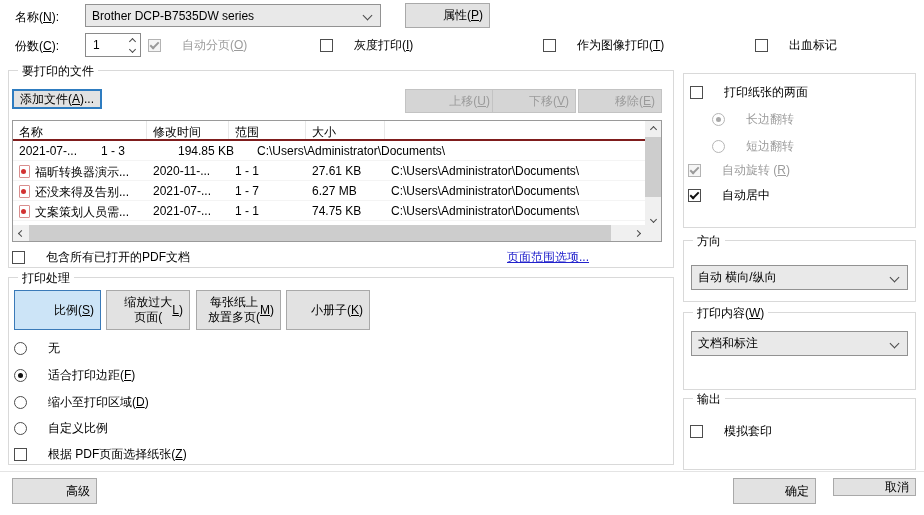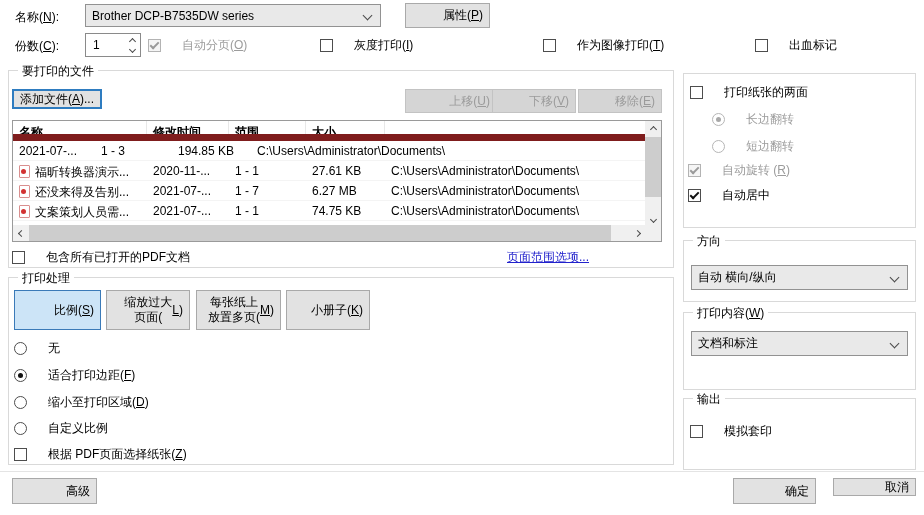--- a/index.html
+++ b/index.html
@@ -39,21 +39,21 @@
   .rb.sel::after{content:"";position:absolute;left:3px;top:3px;width:5px;height:5px;border-radius:50%;background:#111;}
   .cbrow.disabled{color:#9c9c9c;}
   .cbrow.disabled .cb{border-color:#b3b3b3;background:#f5f5f5;}
   .cbrow.disabled .cb.checked::after{border-color:#9a9a9a;}
   .cbrow.disabled .rb{border-color:#b6b6b6;}
   .cbrow.disabled .rb.sel::after{background:#a8a8a8;}
   
   .link{position:absolute;color:#2222cc;text-decoration:underline;cursor:pointer;white-space:nowrap;}
   
   .ftable{position:absolute;left:12px;top:120px;width:650px;height:122px;border:1px solid #9a9a9a;background:#fff;overflow:hidden;box-sizing:border-box;}
-  .thead{display:flex;height:20px;border-bottom:7px solid #7f1d1d;width:632px;box-sizing:border-box;font-weight:bold;}
+  .thead{display:flex;height:20px;border-bottom:2px solid #7f1d1d;width:632px;box-sizing:border-box;}
   .th{padding:3px 0 0 6px;border-right:1px solid #e8e8e8;box-sizing:border-box;white-space:nowrap;overflow:hidden;}
   .tbodyv{height:86px;overflow:hidden;width:632px;}
   .trow{display:flex;height:20px;border-bottom:1px solid #f4f4f4;box-sizing:border-box;}
   .td{padding:3px 0 0 6px;box-sizing:border-box;white-space:nowrap;overflow:hidden;}
   .c0{width:134px;}.c1{width:82px;}.c2{width:77px;}.c3{width:79px;}.c4{flex:1;}
   .pdficon{display:inline-block;width:9px;height:11px;background:#fff;border:1px solid #d98f8f;border-radius:1px;position:relative;margin-right:5px;vertical-align:-2px;}
   .pdficon::after{content:"";position:absolute;left:1px;top:3px;width:5px;height:5px;border-radius:50%;background:#d23333;}
   
   .vscroll{position:absolute;right:0;top:0;width:16px;height:106px;background:#f0f0f0;}
   .vthumb{position:absolute;top:16px;left:0;width:16px;height:60px;background:#cdcdcd;}

